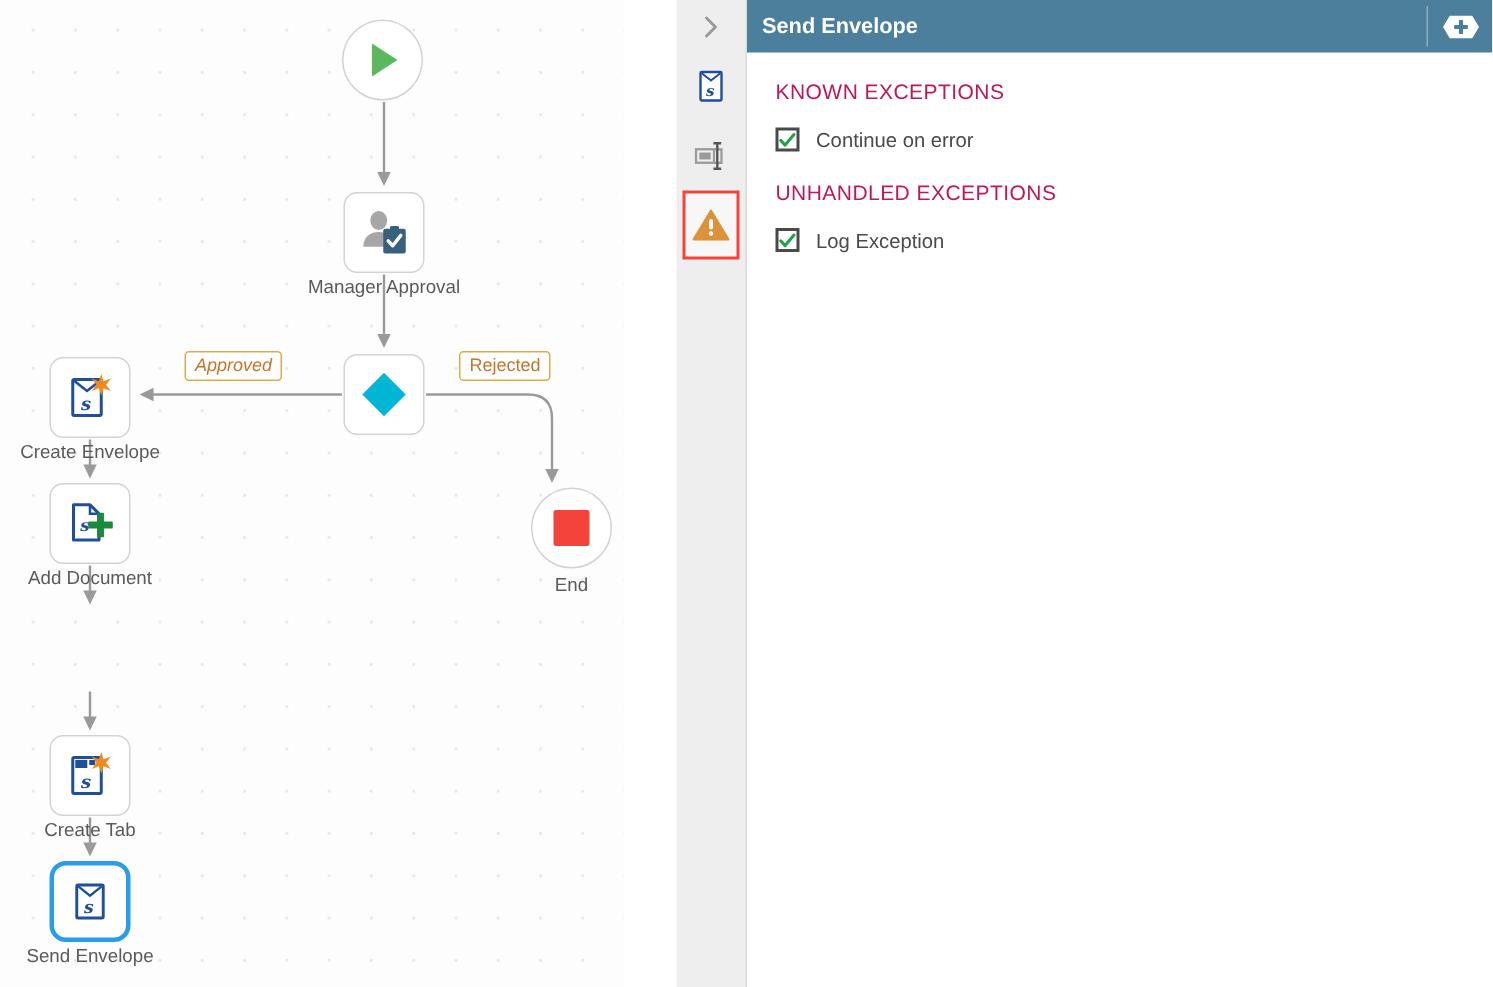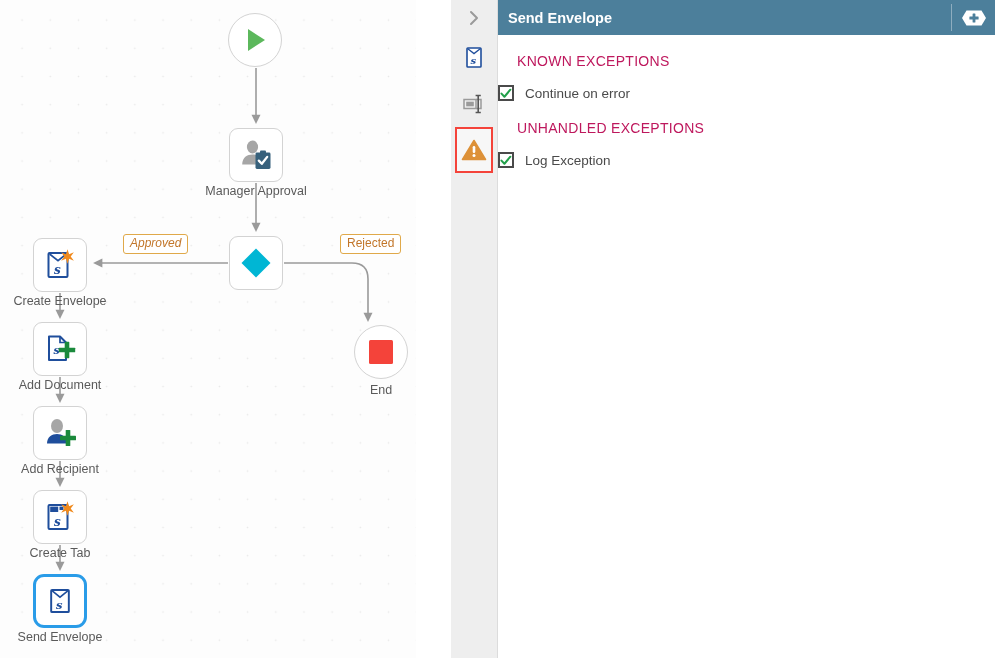--- a/index.html
+++ b/index.html
@@ -183,20 +183,21 @@
     padding: 0 0 0 19px;
     margin-bottom: 16px;
     font-family: "Liberation Sans", sans-serif;
   }
   .section-title.second {
     margin-top: 19px;
   }
   .check-row {
     display: flex;
     align-items: center;
+    padding-left: 19px;
     margin-bottom: 2px;
     cursor: pointer;
   }
   .checkbox {
     width: 16px;
     height: 16px;
     border: 2px solid #4a4a4a;
     box-sizing: border-box;
     background: #ffffff;
     display: flex;
@@ -296,33 +297,20 @@
           <path d="M24,17.5 L28.5,17.5 L28.5,13 L33,13 L33,17.5 L33,17.5 Z" fill="none"></path>
           <g fill="#1b8a3c" transform="translate(24,18)">
             <rect x="-2.3" y="-8.2" width="4.6" height="16.4" rx="0.6"></rect>
             <rect x="-8.2" y="-2.3" width="16.4" height="4.6" rx="0.6"></rect>
           </g>
         </svg>
       </div>
       <div class="node-label">Add Document</div>
     </div>
 
-    <div class="node" style="left:33px;top:406px;">
-      <div class="node-box">
-        <svg width="34" height="34" viewBox="0 0 34 34">
-          <ellipse cx="14" cy="10" rx="6" ry="7" fill="#a6a6a6"></ellipse>
-          <path d="M4,27.5 C4,20.8 9,18 14,18 C19,18 24,20.8 24,27.5 Z" fill="#1f4e9c"></path>
-          <g fill="#1b8a3c" transform="translate(25,22)">
-            <rect x="-2.3" y="-8" width="4.6" height="16" rx="0.6"></rect>
-            <rect x="-8" y="-2.3" width="16" height="4.6" rx="0.6"></rect>
-          </g>
-        </svg>
-      </div>
-      <div class="node-label">Add Recipient</div>
-    </div>
 
     <div class="node" style="left:33px;top:490px;">
       <div class="node-box">
         <svg width="34" height="34" viewBox="0 0 34 34">
           <rect x="5.5" y="5" width="19" height="24" rx="1" fill="#ffffff" stroke="#1f4e9c" stroke-width="2"></rect>
           <rect x="7.2" y="6.6" width="8" height="5.4" fill="#1f4e9c"></rect>
           <rect x="16.5" y="6.6" width="4" height="3.4" fill="#1f4e9c"></rect>
           <text x="11" y="25.5" font-family="DejaVu Serif, serif" font-size="12" font-style="italic" font-weight="bold" fill="#1f4e9c">s</text>
           <g fill="#f08a1e" transform="translate(24.5,8.5)">
             <path d="M0,-7.2 L1.6,-2.3 L6.4,-4.2 L3.2,0 L6.4,4.2 L1.6,2.3 L0,7.2 L-1.6,2.3 L-6.4,4.2 L-3.2,0 L-6.4,-4.2 L-1.6,-2.3 Z"></path>
@@ -346,21 +334,21 @@
     <div class="node" style="left:354px;top:325px;">
       <div class="node-circle">
         <svg width="30" height="30" viewBox="0 0 30 30">
           <rect x="3" y="3" width="24" height="24" rx="1.5" fill="#f4433a"></rect>
         </svg>
       </div>
       <div class="node-label node-circle-label">End</div>
     </div>
 
     <div class="edge-chip" style="left:123px;top:234px;font-style:italic;">Approved</div>
-    <div class="edge-chip" style="left:340px;top:234px;">Rejected</div>
+    <div class="edge-chip" style="left:306px;top:234px;">Rejected</div>
 
   </div>
 
   <div id="right-pane">
 
     <div id="icon-rail">
 
       <div id="rail-collapse">
         <svg width="16" height="20" viewBox="0 0 16 20">
           <path d="M5,4 L11,10 L5,16" fill="none" stroke="#9a9a9a" stroke-width="2" stroke-linecap="round" stroke-linejoin="round"></path>

